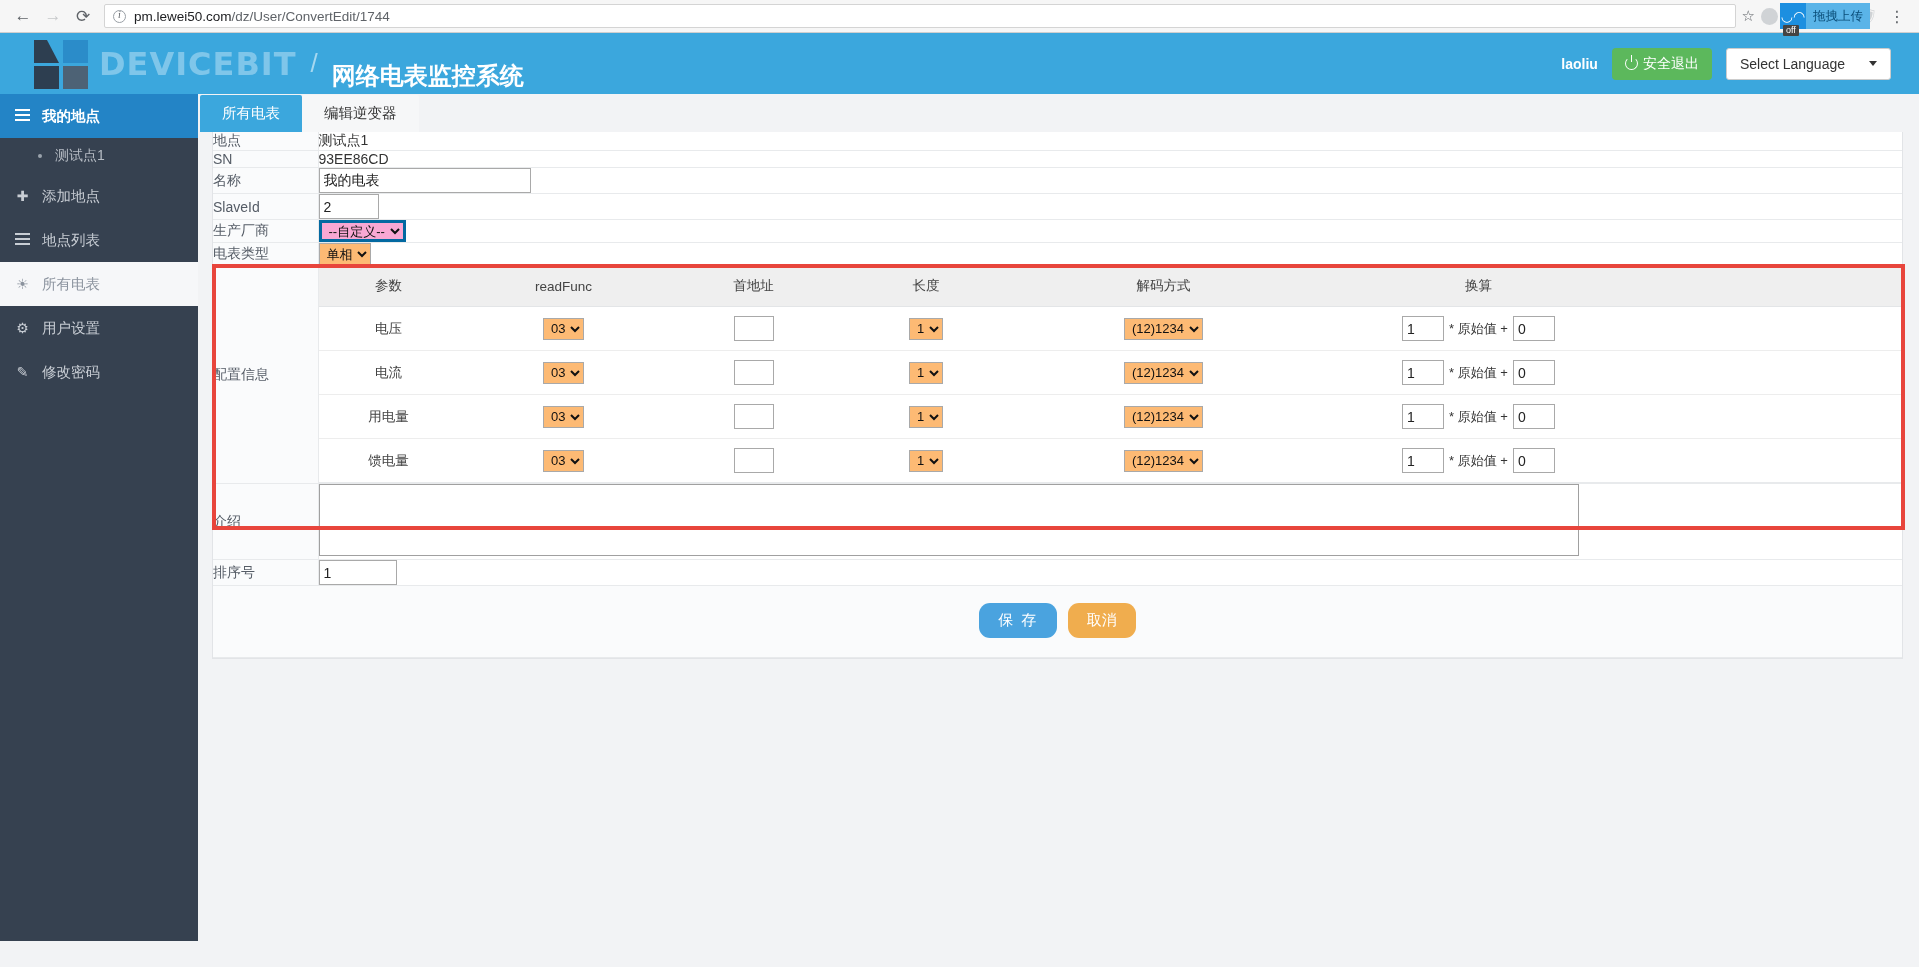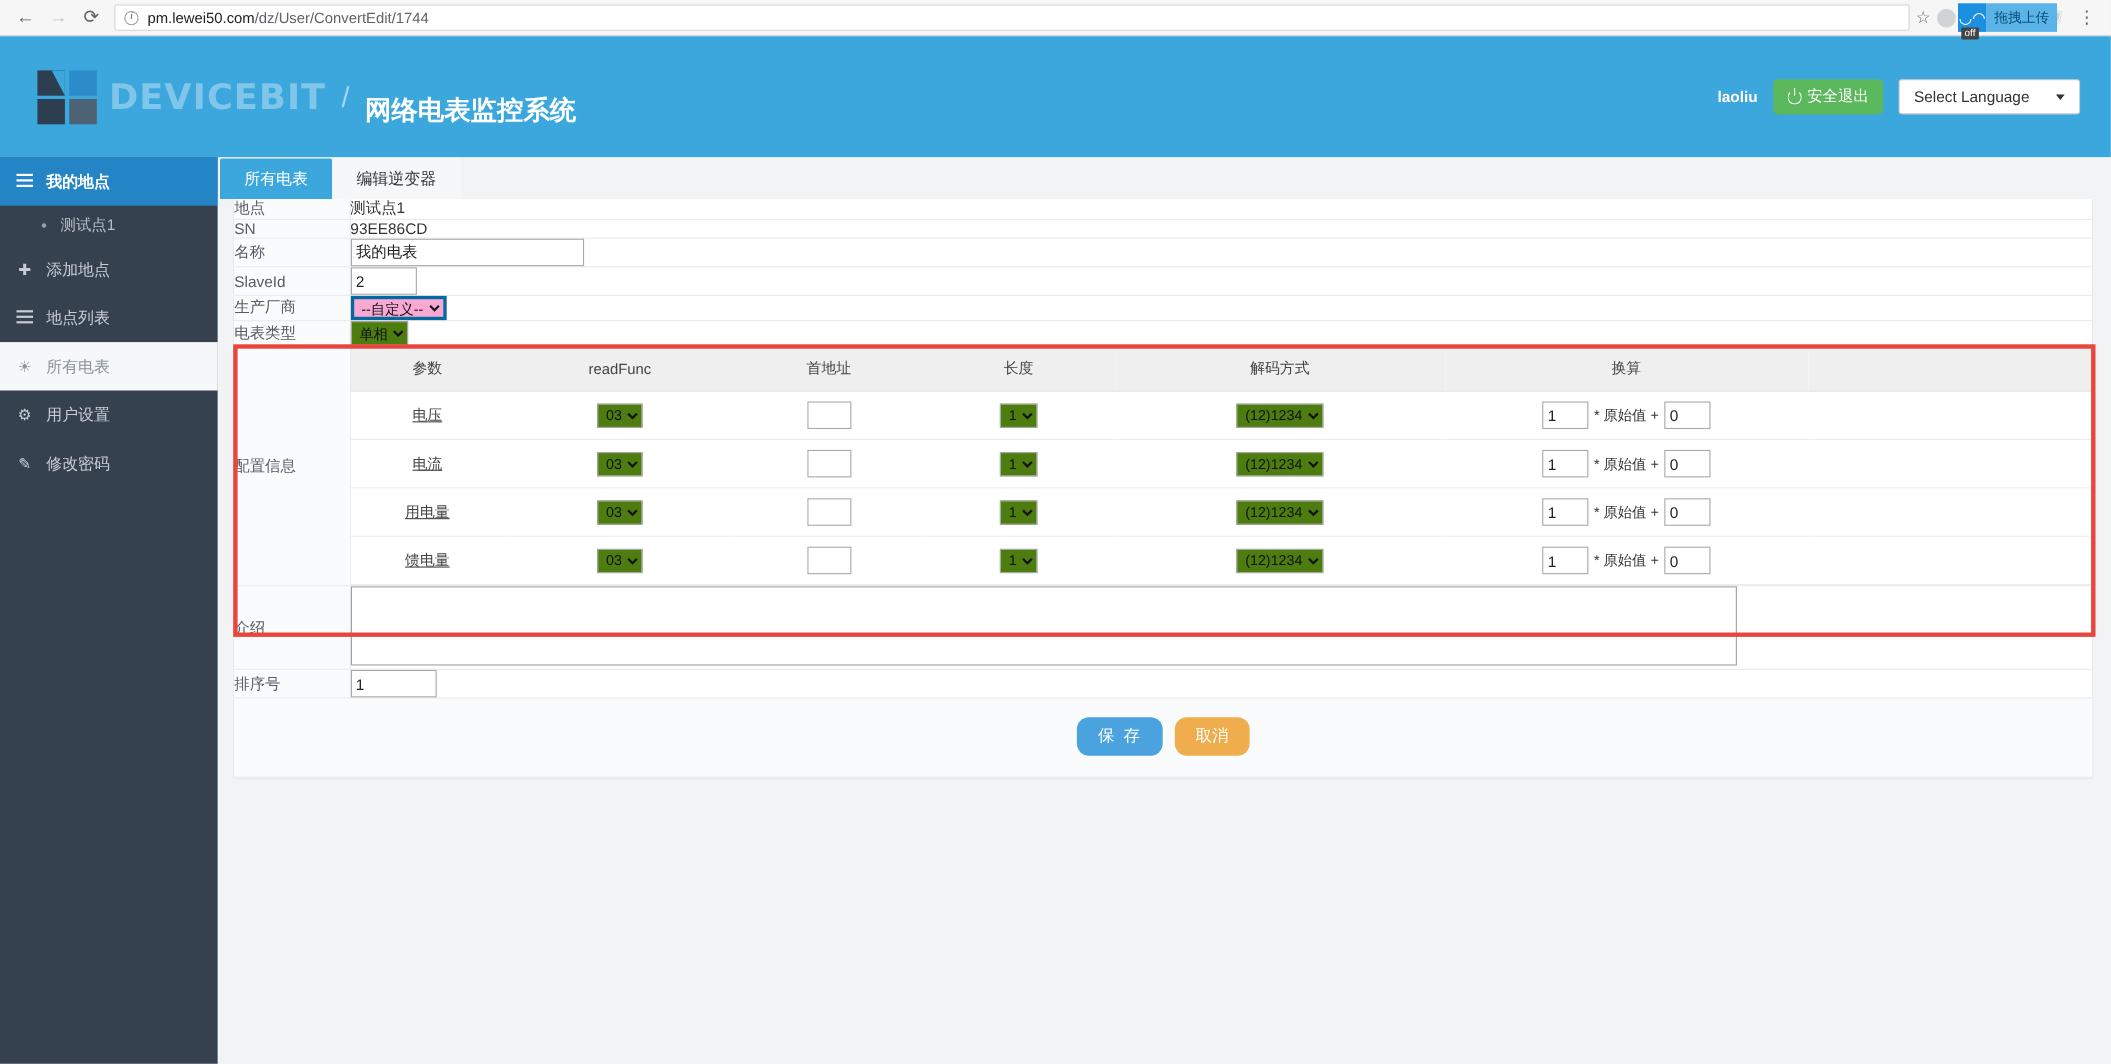--- a/index.html
+++ b/index.html
@@ -103,21 +103,21 @@
     z-index: 6;
   }
   .circle-grey { width: 17px; height: 17px; border-radius: 50%; background: #d0d3d6; }
   .circle-red { width: 17px; height: 17px; border-radius: 50%; background: #e8553f; }
   .ext-scissor { font-size: 14px; color: #cc4b3c; }
   .ext-shield { font-size: 15px; color: #cfd2d5; }
   .ext-dots { font-size: 16px; color: #5f6368; letter-spacing: 0; padding: 0 6px; }
 
   
   .app-header {
-    height: 110px;
+    height: 61px;
     background: #3ba7dd;
     display: flex;
     align-items: center;
     padding: 0 28px 0 34px;
     position: relative;
   }
   .brand { display: flex; align-items: center; }
   .logo-squares {
     width: 55px; height: 48px;
     position: relative;
@@ -302,21 +302,21 @@
     background: #fff;
     font-family: "Liberation Sans", sans-serif;
   }
   input.w-name { width: 212px; }
   input.w-slave { width: 60px; }
   input.w-sort { width: 78px; }
   input.w-addr { width: 40px; }
   input.w-conv { width: 42px; }
   select.sel {
     border: 1px solid #a9a9a9;
-    background: #4d7c0f;
+    background: #fdba74;
     font-size: 13px;
     height: 22px;
     padding: 0 1px 0 3px;
     color: #111;
     font-family: "Liberation Sans", sans-serif;
   }
   select.sel.focus { border: 3px solid #0369a1; background: #f9a8d4; }
   textarea.ta {
     width: 1260px;
     height: 72px;
@@ -339,21 +339,20 @@
     padding: 11px 0;
     border-bottom: 1px solid #e3e5e7;
     text-align: center;
   }
   table.cfg td {
     padding: 9px 12px;
     border-bottom: 1px solid #ededed;
     text-align: center;
     font-size: 13.5px;
     color: #444;
-    text-decoration: underline;
   }
   table.cfg tr:last-child td { border-bottom: none; }
   .col-param { width: 140px; }
   .col-read  { width: 210px; }
   .col-addr  { width: 170px; }
   .col-len   { width: 175px; }
   .col-dec   { width: 300px; }
   .col-conv  { width: 330px; }
   .col-tail  { width: auto; }
   .conv-inline { display: inline-flex; align-items: center; gap: 5px; font-size: 13px; color: #333; }

